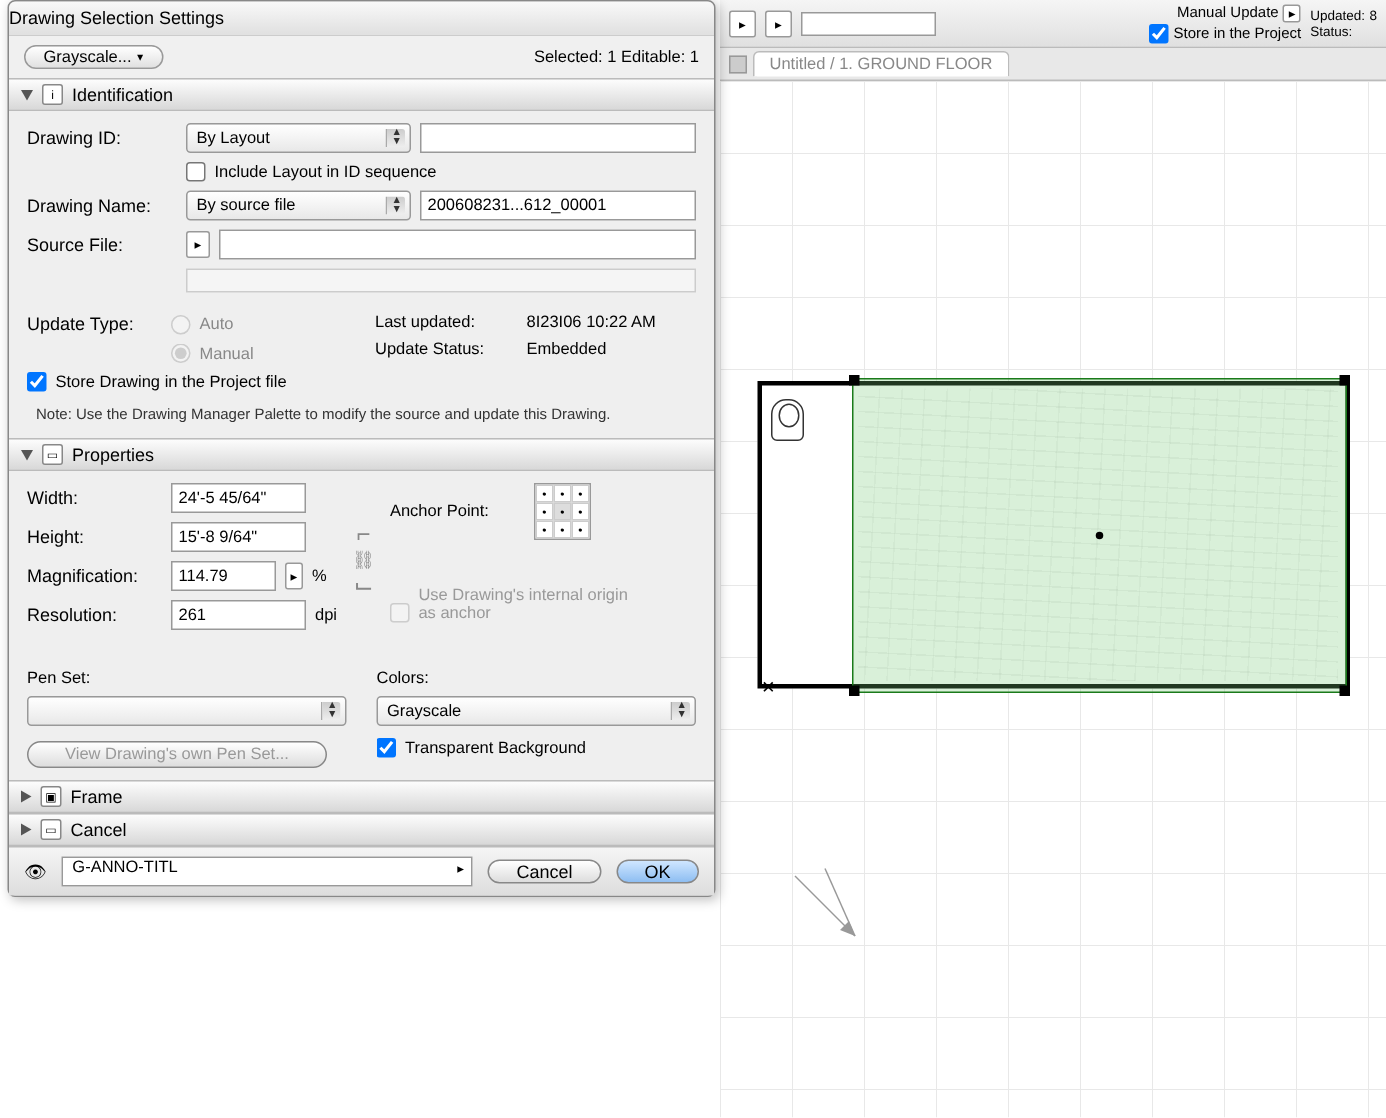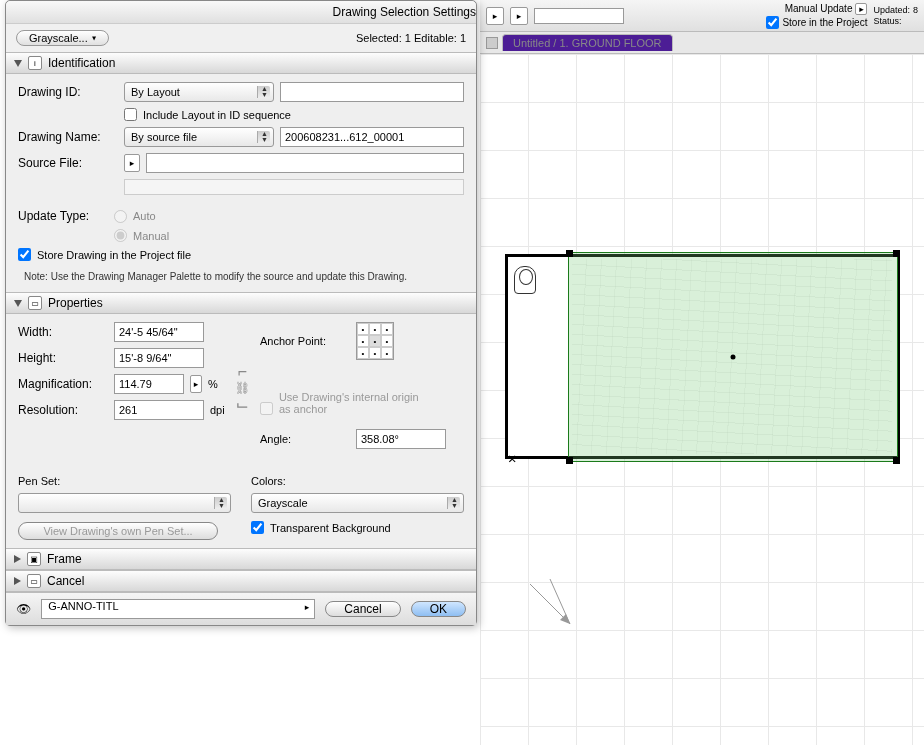--- a/index.html
+++ b/index.html
@@ -1,18 +1,18 @@
 <!DOCTYPE html>
 <html><head>
 <meta charset="utf-8">
 <style>
 * { box-sizing: border-box; margin: 0; padding: 0; font-family: "Lucida Grande", "Helvetica Neue", Arial, sans-serif; }
 body { background: #fff; font-size: 11px; color: #000; width: 924px; height: 745px; overflow: hidden; position: relative; }
 .dialog { position: absolute; left: 5px; top: 0; width: 472px; background: #f0f0f0; border: 1px solid #888; border-radius: 5px; box-shadow: 2px 2px 8px rgba(0,0,0,0.25); }
-.dialog-title { text-align: right; font-size: 12px; padding: 4px 0; border-bottom: 1px solid #ccc; background: linear-gradient(#f9f9f9,#e0e0e0); border-radius: 5px 5px 0 0; }
+.dialog-title { text-align: left; font-size: 12px; padding: 4px 0; border-bottom: 1px solid #ccc; background: linear-gradient(#f9f9f9,#e0e0e0); border-radius: 5px 5px 0 0; }
 .toolbar-row { display: flex; align-items: center; justify-content: space-between; padding: 6px 10px; }
 .fav-btn { background: linear-gradient(#fff,#e0e0e0); border: 1px solid #999; border-radius: 10px; padding: 1px 12px; font-size: 11px; display: flex; align-items: center; gap: 4px; cursor: pointer; }
 .fav-btn:after { content: "▸"; font-size: 8px; transform: rotate(90deg); display: inline-block; }
 .sel-text { font-size: 11px; }
 .section-hdr { display: flex; align-items: center; gap: 6px; background: linear-gradient(#fdfdfd,#d8d8d8); border-top: 1px solid #bbb; border-bottom: 1px solid #bbb; padding: 3px 8px; font-size: 12px; }
 .disclosure { width: 0; height: 0; border-left: 4px solid transparent; border-right: 4px solid transparent; border-top: 7px solid #555; cursor: pointer; }
 .disclosure.closed { border-top: 4px solid transparent; border-bottom: 4px solid transparent; border-left: 7px solid #555; border-right: 0; }
 .section-icon { width: 14px; height: 14px; border: 1px solid #888; border-radius: 2px; display: flex; align-items: center; justify-content: center; font-size: 8px; background: #fff; }
 .section-body { padding: 8px 12px; background: #efefef; }
 .row { display: flex; align-items: center; margin-bottom: 6px; gap: 6px; }
@@ -34,21 +34,21 @@
 .layer-select { flex: 1; height: 20px; background: #fff; border: 1px solid #999; padding: 0 18px 0 6px; font-size: 11px; position: relative; cursor: pointer; }
 .layer-select:after { content: "▸"; position: absolute; right: 5px; top: 2px; font-size: 9px; }
 .btn { background: linear-gradient(#fff,#ddd); border: 1px solid #888; border-radius: 10px; padding: 0 18px; font-size: 12px; cursor: pointer; }
 .btn.default { background: linear-gradient(#cfe6ff,#8ebef2); }
 .btn.wide { border-radius: 10px; padding: 2px 10px; font-size: 11px; width: 200px; color: #999;}
 .canvas-area { position: absolute; left: 480px; top: 0; right: 0; bottom: 0; background: #fff; }
 .top-toolbar { height: 32px; background: linear-gradient(#f5f5f5,#e0e0e0); border-bottom: 1px solid #bbb; display: flex; align-items: center; padding: 0 6px; gap: 6px; font-size: 10px; }
 .tb-btn { width: 18px; height: 18px; border: 1px solid #999; background: #fff; border-radius: 2px; display: flex; align-items: center; justify-content: center; font-size: 9px; cursor: pointer; }
 .tb-input { width: 90px; height: 16px; border: 1px solid #999; background: #fff; }
 .tab-bar { height: 22px; background: #e8e8e8; border-bottom: 1px solid #bbb; display: flex; align-items: center; padding: 0 6px; gap: 4px; }
-.tab { background: #4c1d95; border: 1px solid #bbb; border-bottom: none; border-radius: 4px 4px 0 0; padding: 2px 10px; font-size: 11px; color: #888; }
+.tab { background: #ffffff; border: 1px solid #bbb; border-bottom: none; border-radius: 4px 4px 0 0; padding: 2px 10px; font-size: 11px; color: #888; }
 .tab-icon { width: 12px; height: 12px; background: #ccc; border: 1px solid #999; }
 .grid-bg { position: absolute; left: 0; top: 54px; right: 0; bottom: 0;
   background-image: linear-gradient(#e8e8e8 1px, transparent 1px), linear-gradient(90deg, #e8e8e8 1px, transparent 1px);
   background-size: 48px 48px; }
 .drawing-frame { position: absolute; left: 25px; top: 200px; width: 395px; height: 205px; border: 3px solid #000; background: #fff; }
 .selection-box { position: absolute; left: 88px; top: 198px; width: 330px; height: 210px; border: 1px solid #1a7a1a; background: rgba(120,200,120,0.28); }
 .handle { position: absolute; width: 7px; height: 7px; background: #000; }
 .handle.tl { left: -3px; top: -3px; } .handle.tr { right: -3px; top: -3px; }
 .handle.bl { left: -3px; bottom: -3px; } .handle.br { right: -3px; bottom: -3px; }
 .center-dot { position: absolute; left: 50%; top: 50%; width: 5px; height: 5px; background: #000; transform: translate(-50%,-50%); border-radius: 50%; }
@@ -156,20 +156,30 @@
           <span class="lbl" style="width:90px">Update Type:</span>
           <input type="radio" disabled="" style="">
           <span class="radio-lbl">Auto</span>
         </div>
         <div class="row">
           <span class="lbl" style="width:90px"></span>
           <input type="radio" checked="" disabled="" style="">
           <span class="radio-lbl">Manual</span>
         </div>
       </div>
+      <div class="right-col">
+        <div class="row">
+          <span style="width:95px">Last updated:</span>
+          <span>8I23I06 10:22 AM</span>
+        </div>
+        <div class="row">
+          <span style="width:95px">Update Status:</span>
+          <span>Embedded</span>
+        </div>
+      </div>
     </div>
     <div class="row">
       <input type="checkbox" class="chk" checked="" style="">
       <span>Store Drawing in the Project file</span>
     </div>
     <div class="note">Note:  Use the Drawing Manager Palette to modify the source and update this Drawing.</div>
   </div>
 
   <div class="section-hdr">
     <div class="disclosure"></div>
@@ -215,24 +225,20 @@
               <div class="dot" style="background:#ddd"></div>
               <div class="dot"></div>
             <div class="dot"></div>
               <div class="dot"></div>
               <div class="dot"></div>
           </div>
         </div>
         <div class="row" style="align-items:flex-end;margin-top:31px">
           <input type="checkbox" class="chk" disabled="" style="">
           <span style="color:#999;max-width:140px">Use Drawing's internal origin as anchor</span>
-        </div>
-        <div class="row" style="margin-top:14px">
-          <span style="width:90px">Angle:</span>
-          <input class="txt" style="width: 90px;" value="358.08°">
         </div>
       </div>
     </div>
 
     <div style="display:flex;gap:20px;margin-top:20px">
       <div style="flex:1">
         <div class="row">
             <span>Pen Set:</span>
           </div>
         <button class="select" style="width:100%"><span></span><span class="caret-stack">▲<br>▼</span></button>

